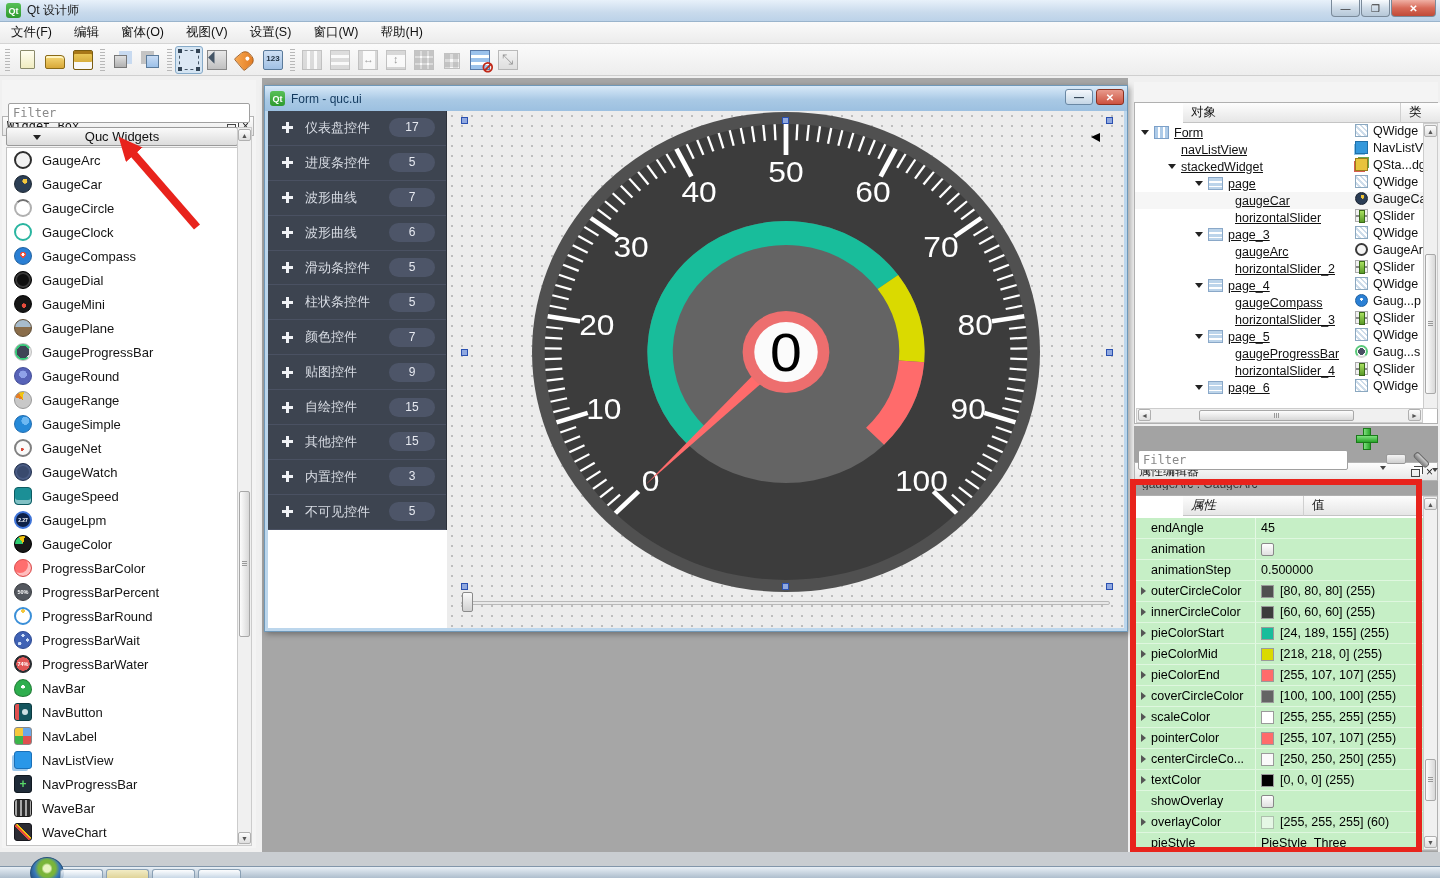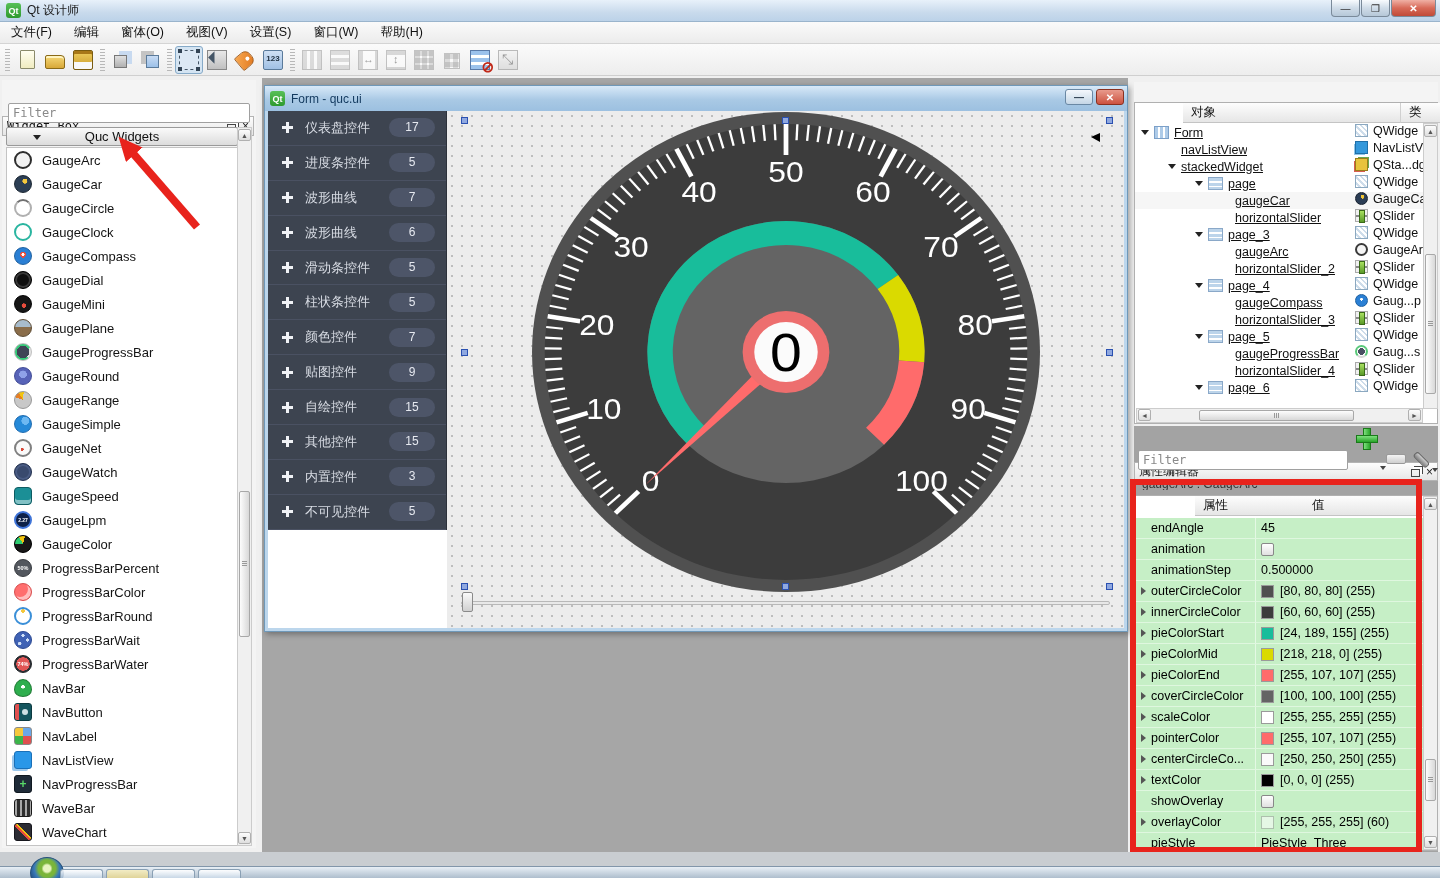--- a/index.html
+++ b/index.html
@@ -429,30 +429,30 @@
         </span>
     <span>GaugeLpm</span>
   </div>
       <div class="wb-item">
     <span class="wbi" data-icon="gauge-color">
           <span class="glyph"></span>
         </span>
     <span>GaugeColor</span>
   </div>
       <div class="wb-item">
+    <span class="wbi" data-icon="progressbar-color">
+          <span class="glyph"></span>
+        </span>
+    <span>ProgressBarColor</span>
+  </div>
+      <div class="wb-item">
     <span class="wbi" data-icon="progressbar-percent">
           <span class="glyph">50%</span>
         </span>
     <span>ProgressBarPercent</span>
-  </div>
-      <div class="wb-item">
-    <span class="wbi" data-icon="progressbar-color">
-          <span class="glyph"></span>
-        </span>
-    <span>ProgressBarColor</span>
   </div>
       <div class="wb-item">
     <span class="wbi" data-icon="progressbar-round">
           <span class="glyph"></span>
         </span>
     <span>ProgressBarRound</span>
   </div>
       <div class="wb-item">
     <span class="wbi" data-icon="progressbar-wait">
           <span class="glyph"></span>
@@ -936,21 +936,21 @@
     </span>
   </div>
   <input id="pe-filter" placeholder="Filter" style="">
   <div id="pe-add"></div>
   <span class="mini-drop" style="left:1380px;top:466px;position:fixed;"></span>
   <div id="pe-remove"></div>
   <div id="pe-config"></div>
   <span class="mini-drop" style="left:1432px;top:468px;position:fixed;"></span>
   <div id="pe-objline">gaugeArc : GaugeArc</div>
   <div id="pe-table">
-    <div class="col-head" style="left:12px;width:121px;">属性</div>
+    <div class="col-head" style="left:0;width:121px;font-style:italic;">属性</div>
     <div class="col-head" style="left:121px;width:167px;">值</div>
     <div id="prop-rows">
         <div class="prop-row">
     <span class="prop-name">
       <span class="prop-arrow" style="visibility: hidden;"></span>
       <span>endAngle</span>
     </span>
     <span class="prop-value">
 
       <span>45</span>

